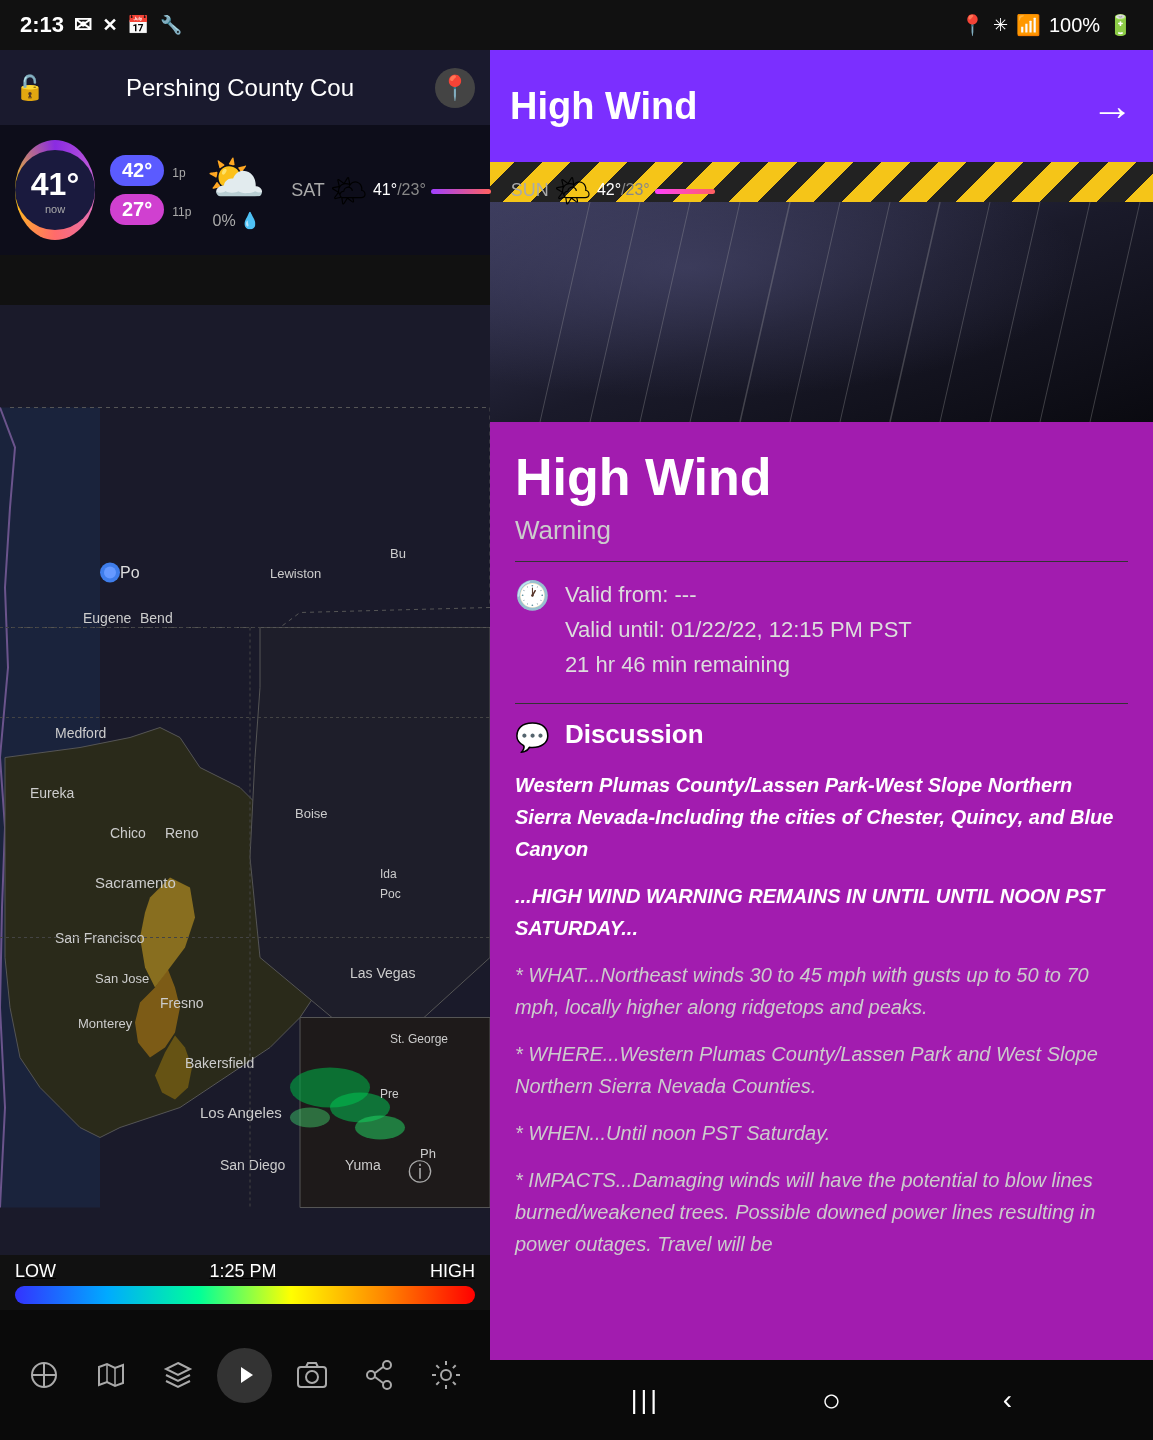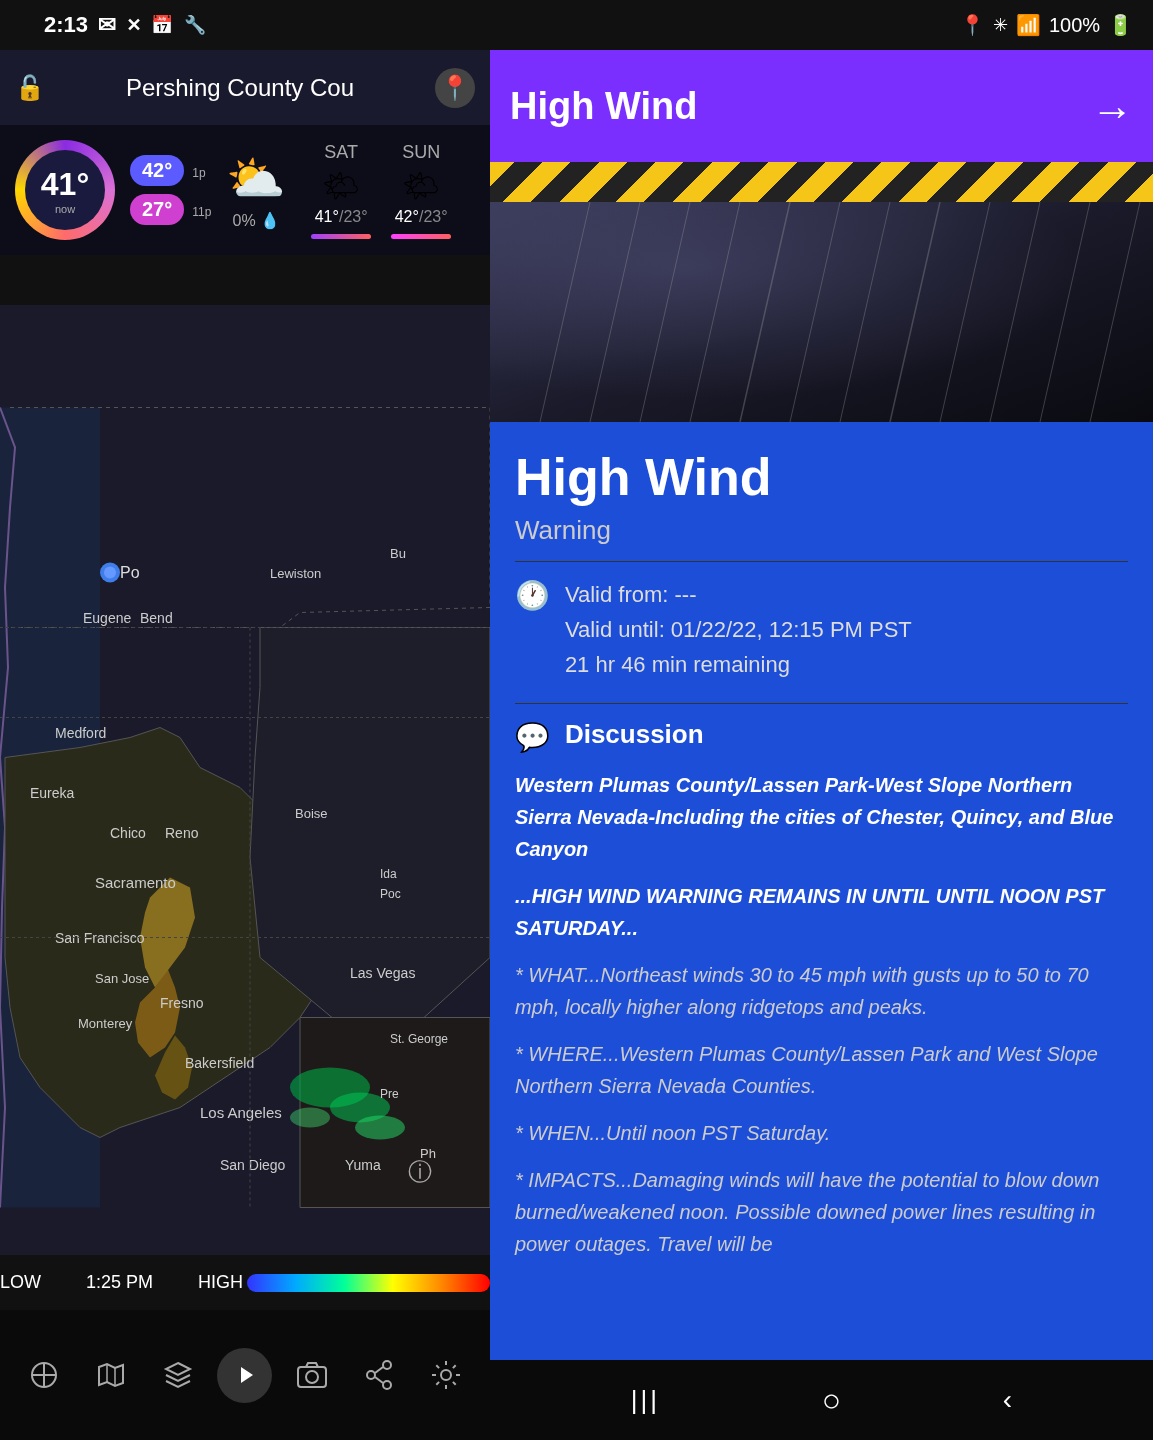--- a/index.html
+++ b/index.html
@@ -24,21 +24,20 @@
       padding: 0 20px;
       z-index: 100;
     }
     .status-left {
       display: flex;
       align-items: center;
       gap: 10px;
       color: #fff;
       font-size: 22px;
       font-weight: bold;
-      margin-left: 24px;
     }
     .status-right {
       display: flex;
       align-items: center;
       gap: 8px;
       color: #fff;
       font-size: 20px;
     }
 
     
@@ -155,21 +154,21 @@
       color: #aaa;
       font-size: 16px;
     }
     .forecast-col {
       display: flex;
       gap: 20px;
       margin-left: 10px;
     }
     .forecast-day {
       display: flex;
-      flex-direction: column;
+      flex-direction: row;
       align-items: center;
       gap: 5px;
     }
     .forecast-label {
       color: #aaa;
       font-size: 18px;
     }
     .forecast-icon { font-size: 30px; }
     .forecast-temps {
       font-size: 16px;
@@ -198,24 +197,25 @@
 
     
     .color-bar-container {
       position: absolute;
       bottom: 130px;
       left: 0;
       width: 490px;
       height: 55px;
       background: #111;
       display: flex;
-      flex-direction: row;
+      flex-direction: column;
       align-items: center;
       justify-content: center;
       gap: 4px;
+      text-decoration: underline;
     }
     .color-bar {
       width: 460px;
       height: 18px;
       border-radius: 9px;
       background: linear-gradient(to right, #3333ff, #00aaff, #00ff99, #ffff00, #ff8800, #ff0000);
     }
     .color-bar-labels {
       width: 460px;
       display: flex;
@@ -253,21 +253,21 @@
       color: #fff;
     }
 
     
     .right-panel {
       position: absolute;
       top: 50px;
       left: 490px;
       right: 0;
       bottom: 0;
-      background: #1d4ed8;
+      background: #a21caf;
       overflow-y: auto;
       overflow-x: hidden;
     }
     .right-panel::-webkit-scrollbar { width: 6px; }
     .right-panel::-webkit-scrollbar-thumb { background: #444; border-radius: 3px; }
 
     
     .alert-banner {
       background: #7b2fff;
       display: flex;
@@ -661,21 +661,21 @@
     </div>
 
     <div class="discussion-body">
       <p>
         <span class="bold-text">Western Plumas County/Lassen Park-West Slope Northern Sierra Nevada-Including the cities of Chester, Quincy, and Blue Canyon</span><br>
       </p>
       <p class="bold-text">...HIGH WIND WARNING REMAINS IN UNTIL UNTIL NOON PST SATURDAY...</p>
       <p>* WHAT...Northeast winds 30 to 45 mph with gusts up to 50 to 70 mph, locally higher along ridgetops and peaks.</p>
       <p>* WHERE...Western Plumas County/Lassen Park and West Slope Northern Sierra Nevada Counties.</p>
       <p>* WHEN...Until noon PST Saturday.</p>
-      <p>* IMPACTS...Damaging winds will have the potential to blow down burned/weakened noon. Possible downed power lines resulting in power outages. Travel will be</p>
+      <p>* IMPACTS...Damaging winds will have the potential to blow lines burned/weakened trees. Possible downed power lines resulting in power outages. Travel will be</p>
     </div>
   </div>
 
   <div style="height:80px;"></div>
 </div>
 
 <div class="android-nav">
   <span class="nav-icon" style="font-size:26px;letter-spacing:3px;">|||</span>
   <span class="nav-icon" style="font-size:32px;">○</span>
   <span class="nav-icon" style="font-size:28px;">‹</span>

